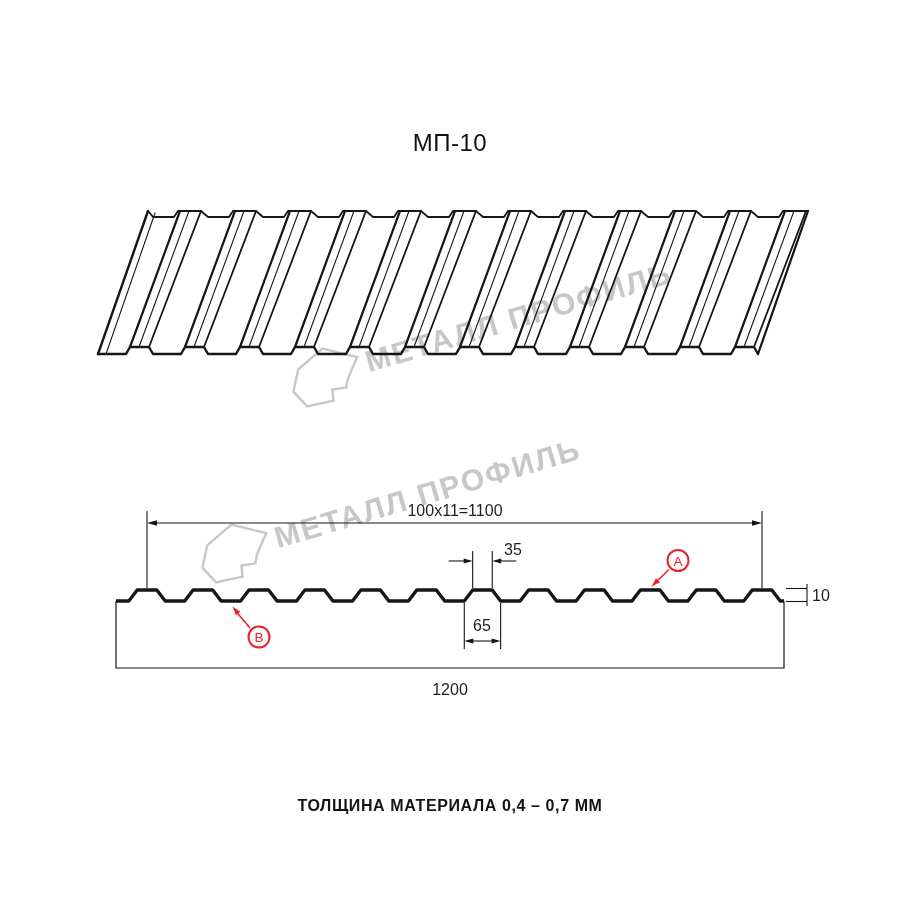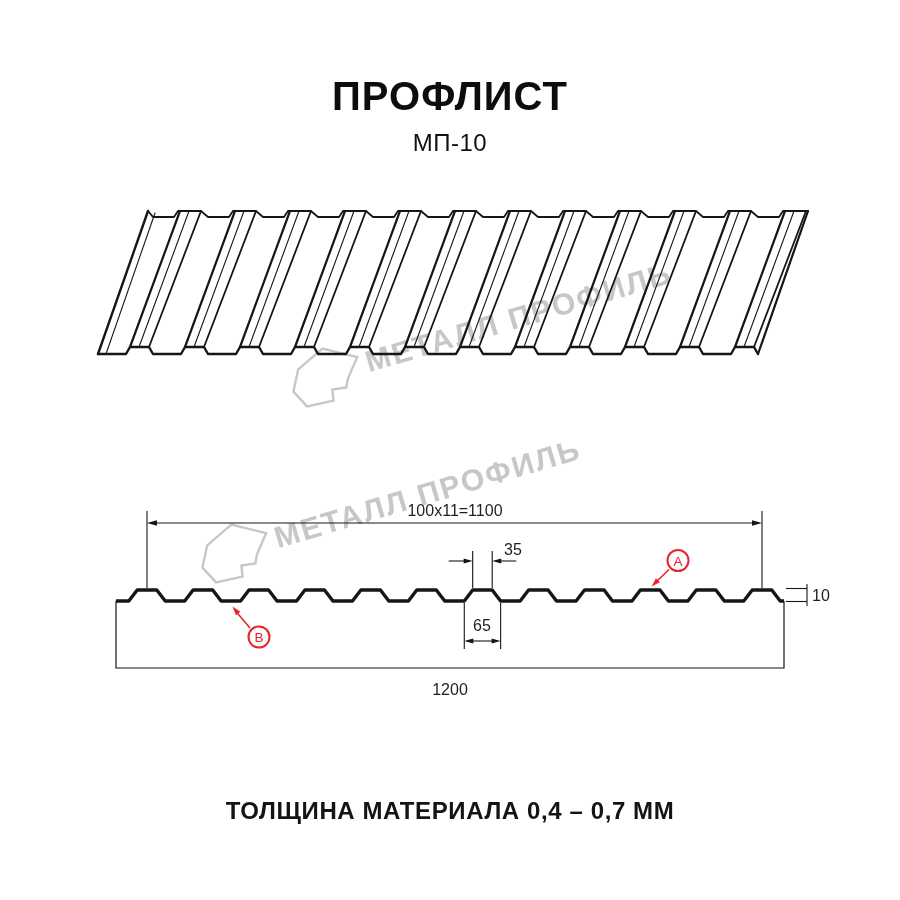--- a/index.html
+++ b/index.html
@@ -3,32 +3,31 @@
 <meta charset="utf-8">
 <style>
   html,body{margin:0;padding:0;background:#ffffff;}
   .page{position:relative;width:900px;height:900px;background:#ffffff;overflow:hidden;
         font-family:"Liberation Sans",sans-serif;}
   .title{position:absolute;top:74px;left:0;width:900px;text-align:center;
          font-size:40px;font-weight:800;letter-spacing:1px;color:#0d0d0d;}
   .subtitle{position:absolute;top:129px;left:0;width:900px;text-align:center;
             font-size:24px;font-weight:400;letter-spacing:.5px;color:#111;}
   .footer-note{position:absolute;top:797px;left:0;width:900px;text-align:center;
-               font-size:24px;font-weight:600;letter-spacing:.6px;color:#141414;}
+               font-size:16px;font-weight:600;letter-spacing:.6px;color:#141414;}
   svg{position:absolute;left:0;top:0;}
   .dimtxt{font-family:"Liberation Sans",sans-serif;font-size:16px;fill:#1f1f1f;}
   .wmtxt{font-family:"Liberation Sans",sans-serif;font-weight:700;font-size:30px;letter-spacing:2px;}
   .callout-letter{font-family:"Liberation Sans",sans-serif;font-size:13.5px;font-weight:500;}
 </style>
 </head>
 <body>
 
 <div class="page">
 
-  <div class="title">ПРОФЛИСТ</div>
   <div class="subtitle">МП-10</div>
 
   <svg id="scene" width="900" height="900" viewBox="0 0 900 900">
 
     <g id="wm-group">
       <g transform="translate(284,360) rotate(-16.5)">
         <path id="logo1" d="M40,0 L11,13 L0,33 L9,51 L36,53 L38,42 L52,44 L56,36 L71,18 Z" fill="none" stroke-width="2.4" stroke="#c7c7c7"></path>
         <text class="wmtxt" x="78" y="36" textLength="318" lengthAdjust="spacingAndGlyphs" fill="#c7c7c7">МЕТАЛЛ ПРОФИЛЬ</text>
       </g>
       <g transform="translate(193,536) rotate(-16.5)">

